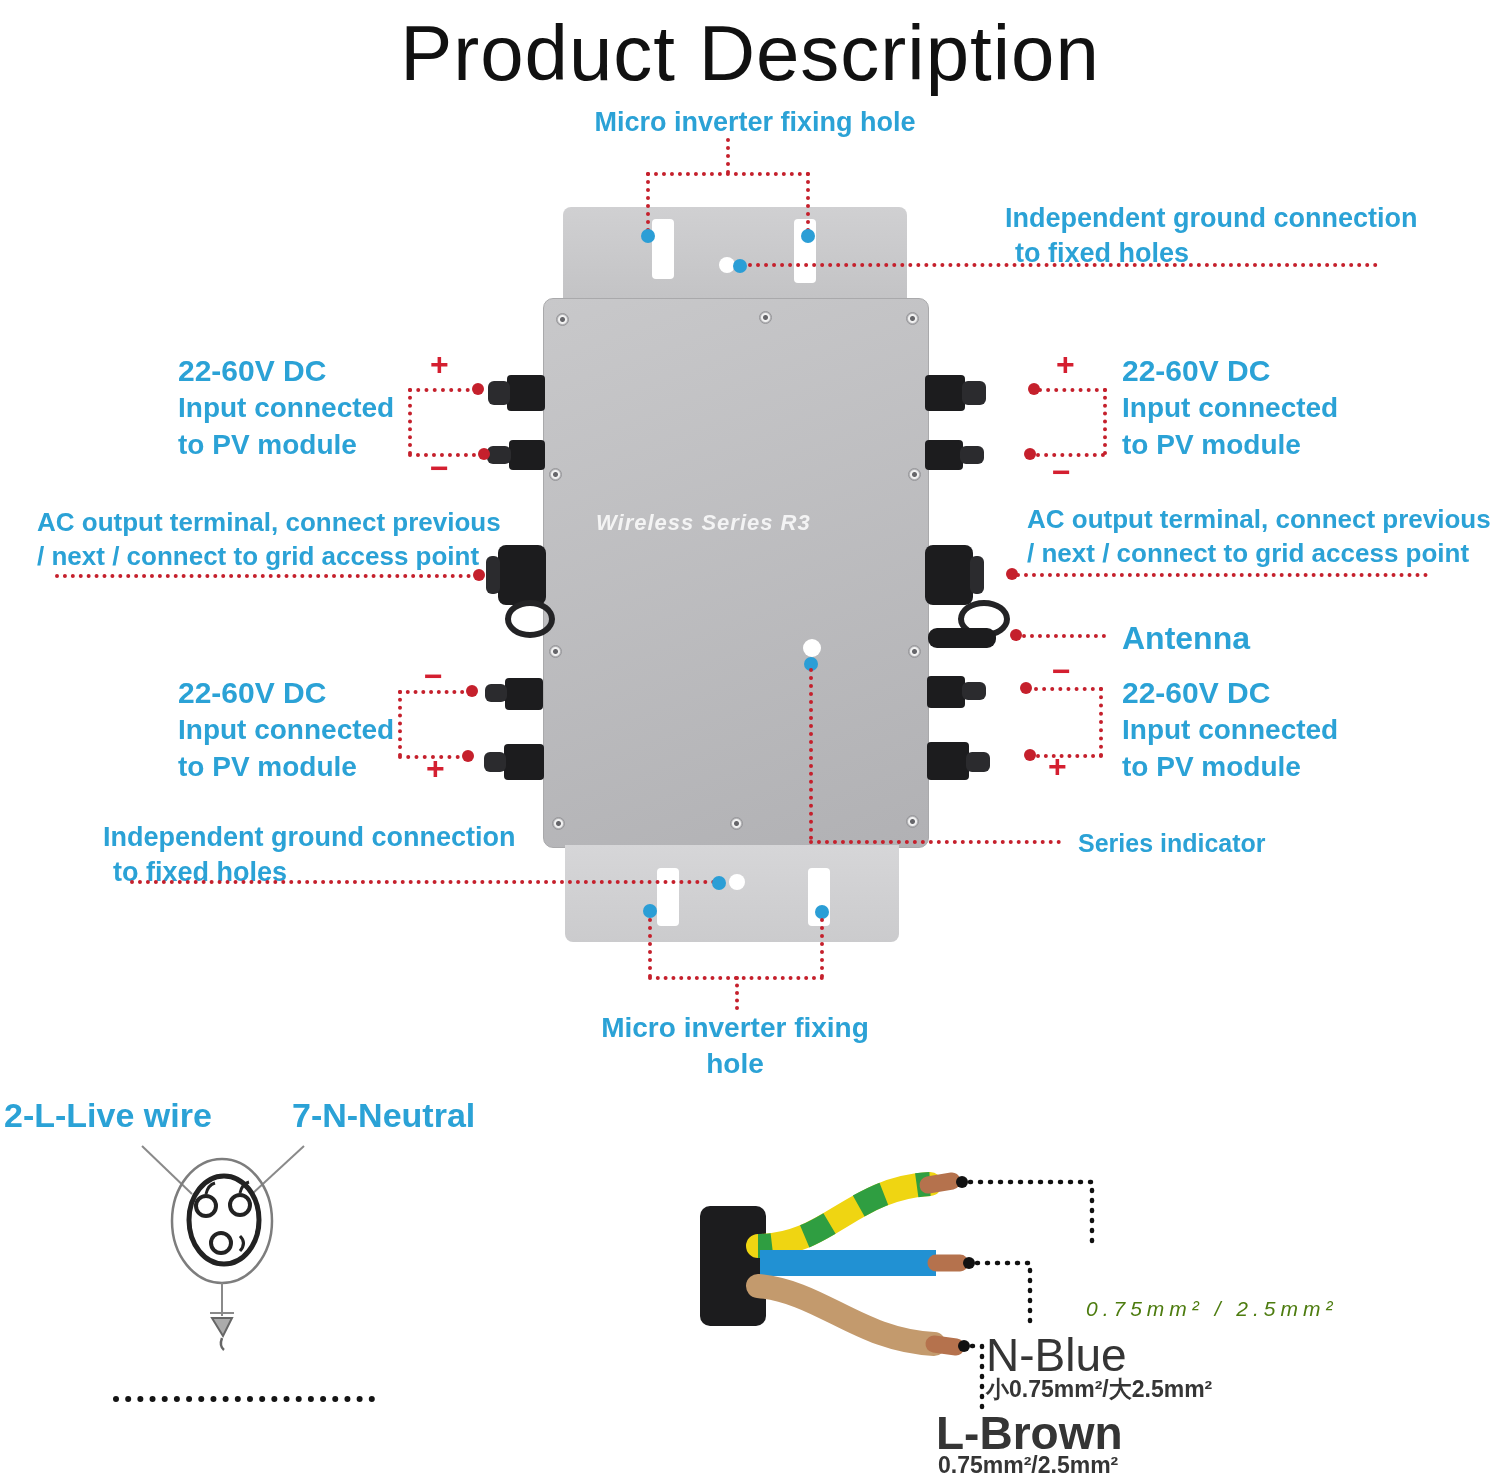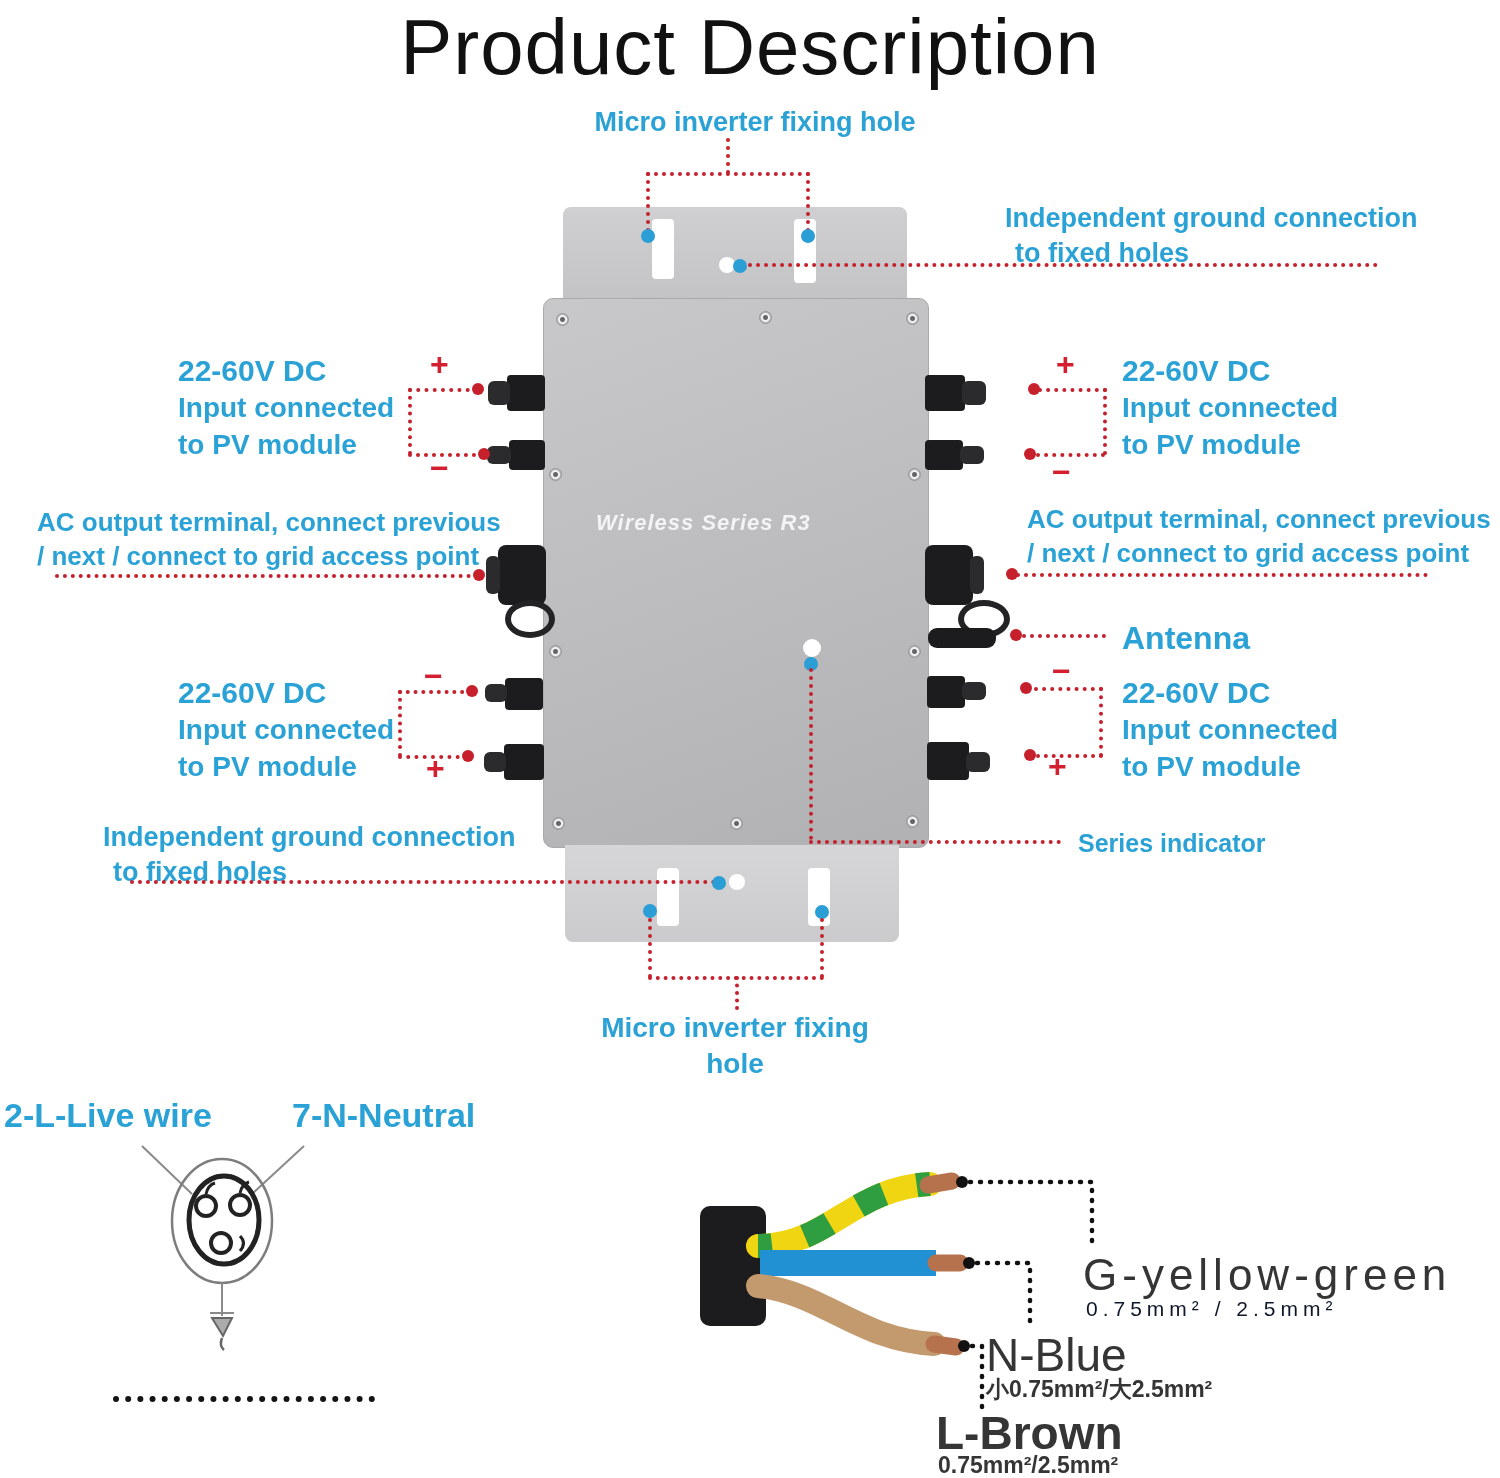--- a/index.html
+++ b/index.html
@@ -1,19 +1,19 @@
 <!DOCTYPE html>
 <html><head>
 <meta charset="utf-8">
 <style>
   html,body{margin:0;padding:0;background:#fff;}
   .stage{position:relative;width:1500px;height:1478px;background:#fff;overflow:hidden;
          font-family:"Liberation Sans",sans-serif;}
   .abs{position:absolute;}
-  .title{position:absolute;left:0;right:0;top:2px;text-align:center;margin:0;
+  .title{position:absolute;left:0;right:0;top:2px;text-align:center;margin:6px;
          font-size:78px;font-weight:400;letter-spacing:1px;color:#111;}
   
   .plate{position:absolute;background:linear-gradient(#d0d0d2,#c3c3c5);}
   .main-body{position:absolute;left:543px;top:298px;width:384px;height:548px;border-radius:10px;
              background:linear-gradient(160deg,#c8c8ca,#b1b1b4);border:1px solid #a9a9ab;}
   .slot{position:absolute;background:#fff;border-radius:4px;}
   .screw{position:absolute;width:11px;height:11px;border-radius:50%;
          background:radial-gradient(circle,#66666a 0 2px,#f1f1f1 3px 4px,#b7b7ba 5px);border:1px solid #97979a;}
   .hole{position:absolute;background:#fff;border-radius:50%;}
   .series-label{position:absolute;left:596px;top:510px;font-size:22px;font-weight:bold;font-style:italic;
@@ -34,21 +34,21 @@
   .lbl{position:absolute;color:#2ba2d6;font-weight:bold;line-height:1.28;}
   .lbl .big{font-size:30px;}
   .f27{font-size:27px;} .f26{font-size:26px;} .f28{font-size:28px;}
   .f25{font-size:25px;} .f32{font-size:32px;} .f34{font-size:34px;} .f36{font-size:36px;}
   .center{text-align:center;}
   .indent{padding-left:10px;}
   
   .dark{position:absolute;color:#353535;font-weight:400;}
   .caption{position:absolute;color:#161616;font-size:42px;font-weight:400;letter-spacing:1px;}
   .bl-dotted{position:absolute;border-top:6px dotted #141414;height:0;}
-  .spec{letter-spacing:5px;font-size:21px;color:#0f172a;}
+  .spec{letter-spacing:5px;font-size:21px;color:#4d7c0f;font-style:italic;}
 </style>
 </head>
 <body>
 
 <div class="stage">
 
   <h1 class="title">Product Description</h1>
 
   <div class="plate" style="left:563px;top:207px;width:344px;height:93px;border-radius:8px 8px 0 0;"></div>
   <div class="slot" style="left:652px;top:219px;width:22px;height:60px;"></div>
@@ -238,20 +238,19 @@
     <line x1="936" y1="1263" x2="960" y2="1263" stroke="#b5724d" stroke-width="17" stroke-linecap="round"></line>
     <line x1="934" y1="1344" x2="956" y2="1347" stroke="#b5724d" stroke-width="17" stroke-linecap="round"></line>
     <circle cx="962" cy="1182" r="6" fill="#111"></circle>
     <circle cx="969" cy="1263" r="6" fill="#111"></circle>
     <circle cx="964" cy="1346" r="6" fill="#111"></circle>
     <path d="M970 1182 H 1092 V 1250" fill="none" stroke="#111" stroke-width="4.5" stroke-dasharray="1 9" stroke-linecap="round"></path>
     <path d="M977 1263 H 1030 V 1326" fill="none" stroke="#111" stroke-width="4.5" stroke-dasharray="1 9" stroke-linecap="round"></path>
     <path d="M972 1346 H 982 V 1408" fill="none" stroke="#111" stroke-width="4.5" stroke-dasharray="1 9" stroke-linecap="round"></path>
   </svg>
 
-  <div class="dark" style="left:1083px;top:1250px;font-size:44px;letter-spacing:5px;">G-yellow-green</div>
   <div class="dark spec" style="left:1086px;top:1297px;">0.75mm² / 2.5mm²</div>
   <div class="dark" style="left:986px;top:1328px;font-size:46px;">N-Blue</div>
   <div class="dark" style="left:986px;top:1374px;font-size:23px;font-weight:600;">小0.75mm²/大2.5mm²</div>
   <div class="dark" style="left:936px;top:1406px;font-size:46px;font-weight:bold;">L-Brown</div>
   <div class="dark" style="left:938px;top:1452px;font-size:23px;font-weight:600;">0.75mm²/2.5mm²</div>
 
 </div>
 
 </body></html>

